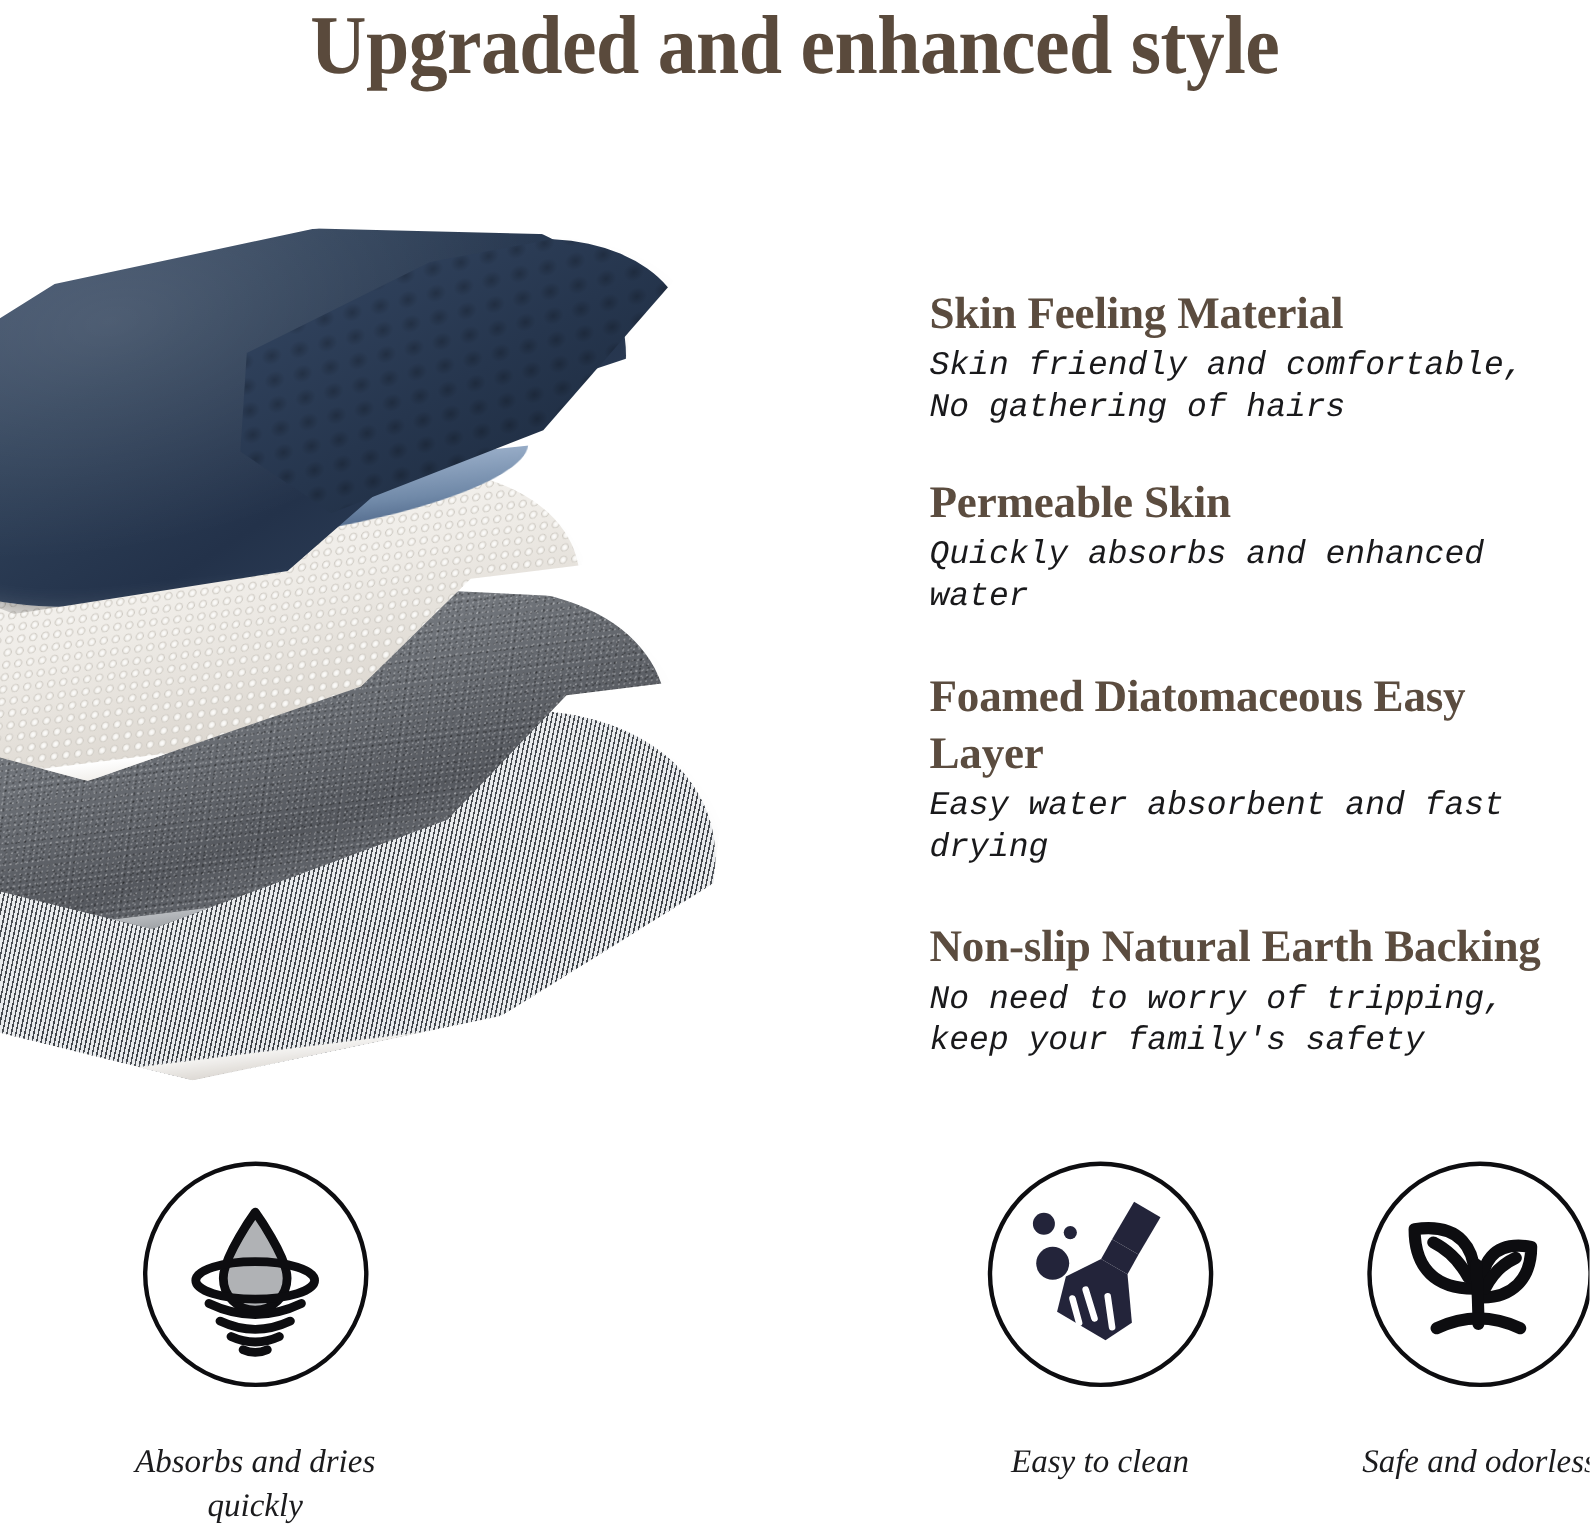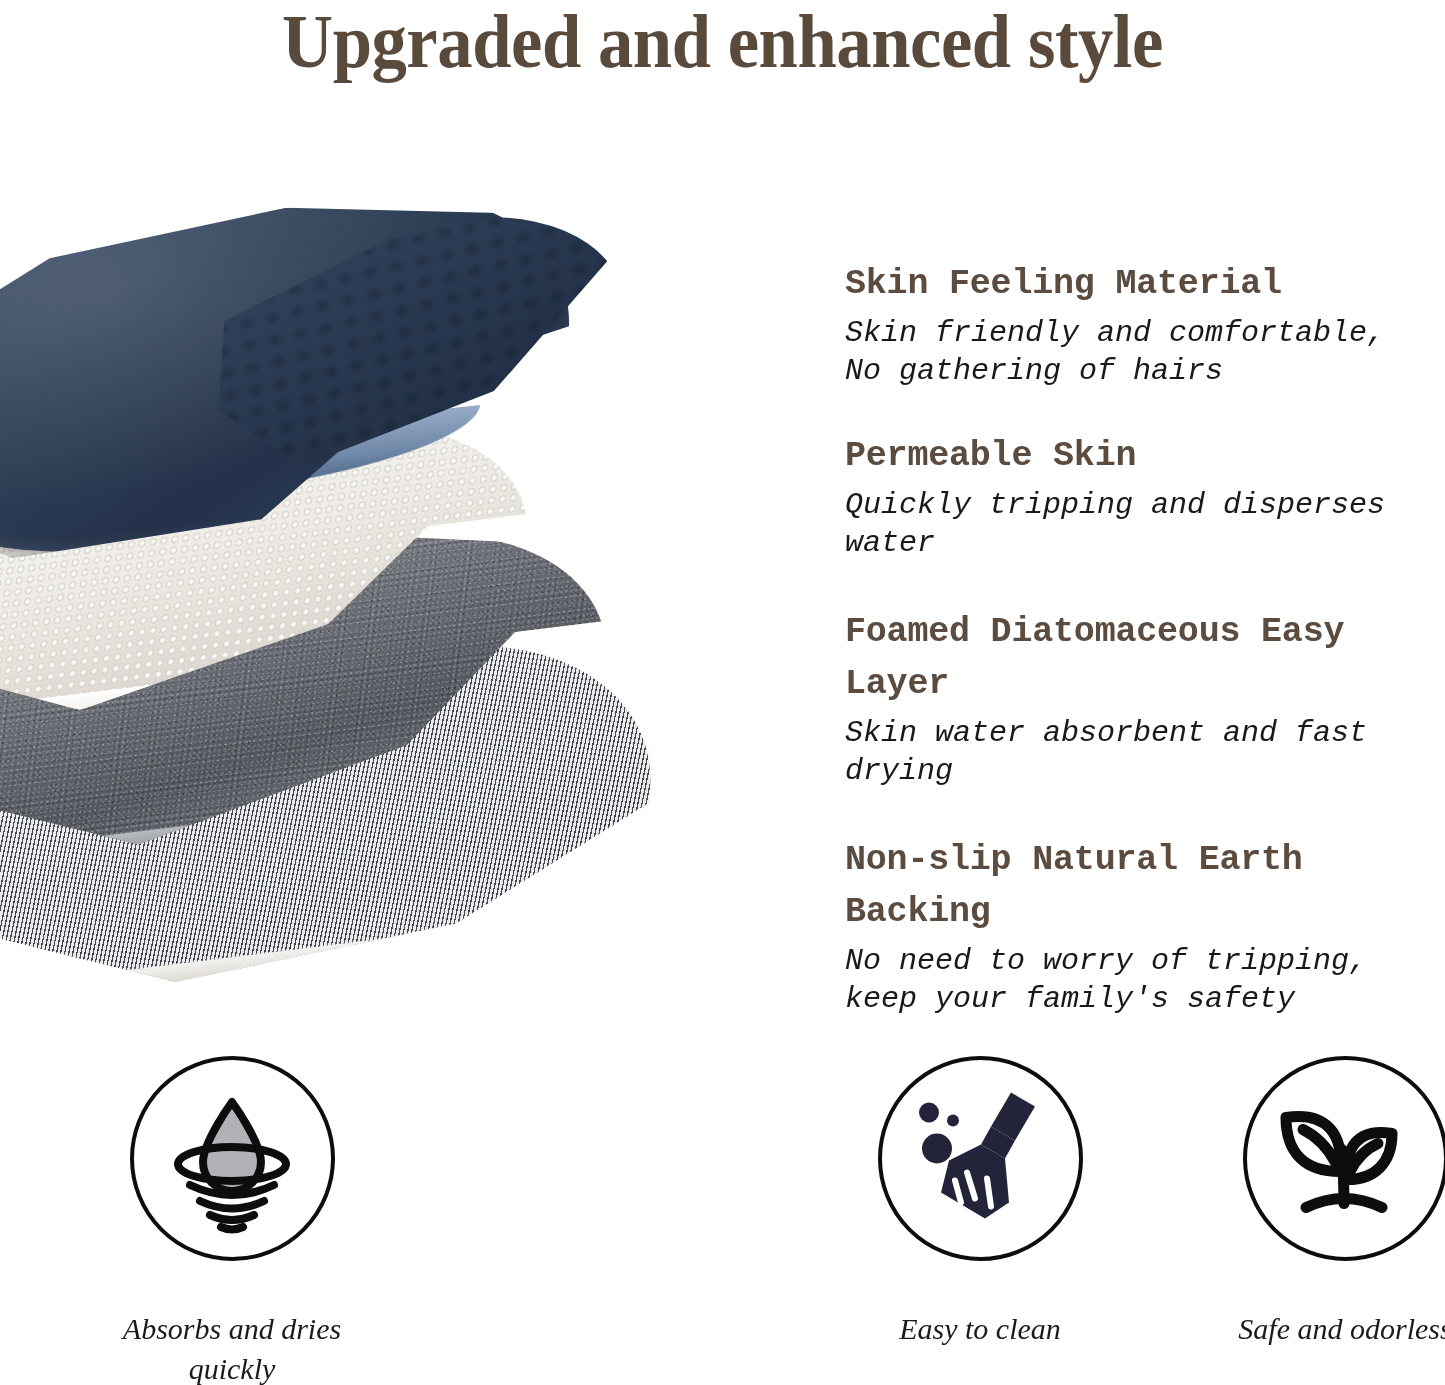--- a/index.html
+++ b/index.html
@@ -181,23 +181,23 @@
   
   .features {
     position: absolute;
     left: 845px;
     top: 258px;
     width: 590px;
   }
   .feature { margin-bottom: 36px; }
   .feature:last-child { margin-bottom: 0; }
   .feature-title {
-    font-family: Liberation Mono, monospace;
+    font-family: Liberation Serif, serif;
     font-weight: 700;
-    font-size: 35px;
+    font-size: 41px;
     line-height: 52px;
     color: #5b4c3f;
     letter-spacing: -0.2px;
     margin: 0 0 4px 0;
   }
   .feature-desc {
     font-family: Liberation Mono, monospace;
     font-style: italic;
     font-weight: 400;
     font-size: 30px;
@@ -219,21 +219,21 @@
     height: 330px;
   }
   .benefit {
     position: absolute;
     top: 0;
     width: 300px;
     text-align: center;
   }
   .benefit-b1 { left: 82px; }
   .benefit-b2 { left: 470px; }
-  .benefit-b3 { left: 830px; }
+  .benefit-b3 { left: 850px; }
   .benefit-b4 { left: 1195px; }
 
   .benefit-circle {
     width: 205px;
     height: 205px;
     margin: 0 auto;
     border-radius: 50%;
     border: 4px solid #0d0d10;
     box-sizing: border-box;
     position: relative;
@@ -278,26 +278,26 @@
 <div class="features">
 
   <div class="feature f-skin">
     <div class="feature-title">Skin Feeling Material</div>
     <div class="feature-desc">Skin friendly and comfortable,
 No gathering of hairs</div>
   </div>
 
   <div class="feature f-perm">
     <div class="feature-title">Permeable Skin</div>
-    <div class="feature-desc">Quickly tripping and disperses water</div>
+    <div class="feature-desc">Quickly absorbs and enhanced water</div>
   </div>
 
   <div class="feature f-diatom">
     <div class="feature-title">Foamed Diatomaceous Easy Layer</div>
-    <div class="feature-desc">Skin water absorbent and fast drying</div>
+    <div class="feature-desc">Easy water absorbent and fast drying</div>
   </div>
 
   <div class="feature f-rubber">
     <div class="feature-title">Non-slip Natural Earth Backing</div>
     <div class="feature-desc">No need to worry of tripping,
 keep your family's safety</div>
   </div>
 
 </div>
 

